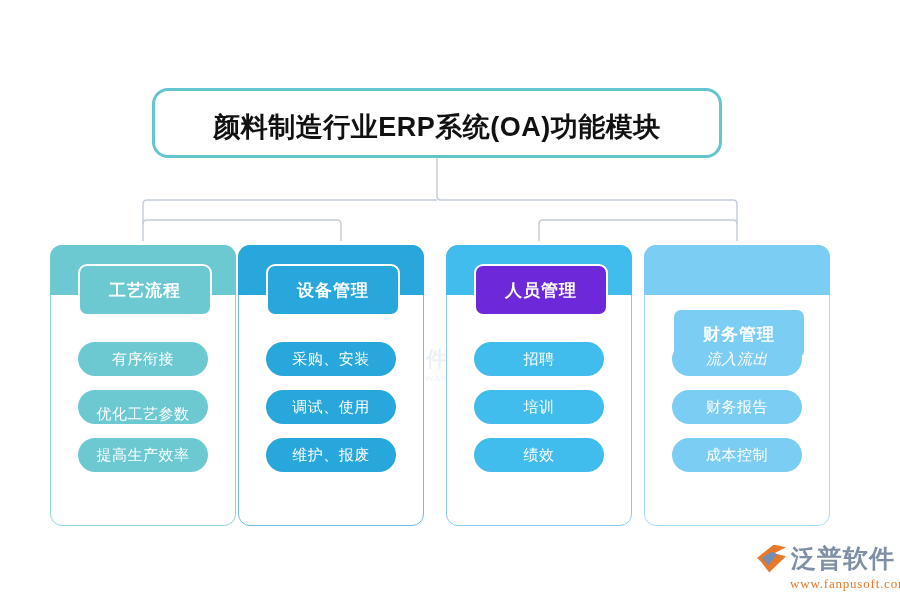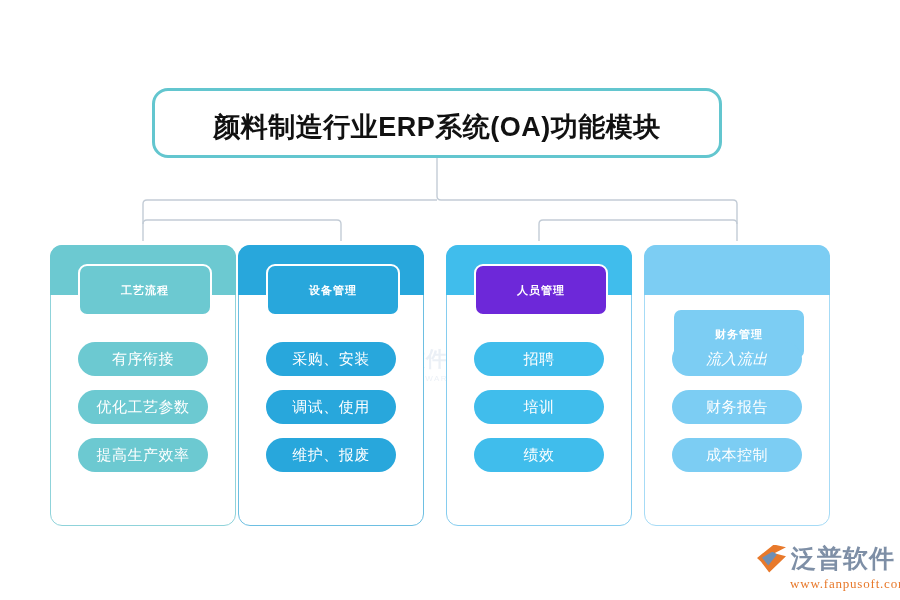--- a/index.html
+++ b/index.html
@@ -127,21 +127,21 @@
     height: 52px;
     box-sizing: border-box;
     border: 2px solid #ffffff;
     border-radius: 9px;
     display: flex;
     align-items: center;
     justify-content: center;
     z-index: 2;
   }
   .card-header-text {
-    font-size: 11px;
+    font-size: 17px;
     font-weight: bold;
     color: #ffffff;
     letter-spacing: 1px;
     white-space: nowrap;
   }
   .items {
     position: absolute;
     left: 28px;
     top: 97px;
     width: 130px;
@@ -255,21 +255,21 @@
   <div class="card" style="left:50px;">
     <div class="card-body-border" style="border-color: rgb(143, 211, 218);"></div>
     <div class="card-band" style="background: rgb(108, 201, 209);"></div>
     <div class="card-header" style="background: rgb(108, 201, 209);">
       <div class="card-header-text">工艺流程</div>
     </div>
     <div class="items">
       <div class="pill" style="background: rgb(108, 201, 209);">
         <span class="pill-text">有序衔接</span>
       </div>
-      <div class="pill" style="background: rgb(108, 201, 209);">
+      <div class="pill" style="background: rgb(108, 201, 209); align-items: flex-end;">
         <span class="pill-text">优化工艺参数</span>
       </div>
       <div class="pill" style="background: rgb(108, 201, 209);">
         <span class="pill-text">提高生产效率</span>
       </div>
     </div>
   </div>
 
   <div class="card" style="left:238px;">
     <div class="card-body-border" style="border-color: rgb(109, 191, 226);"></div>

